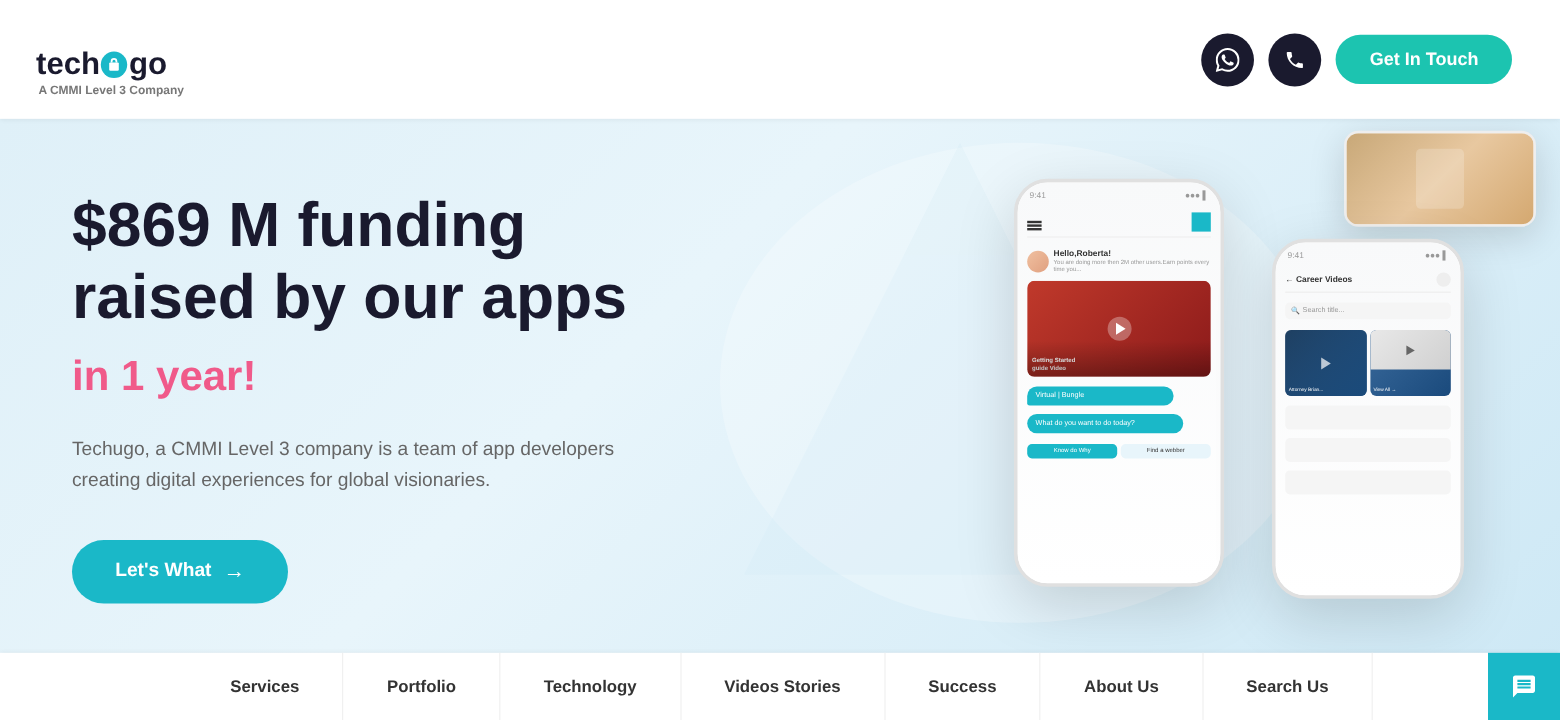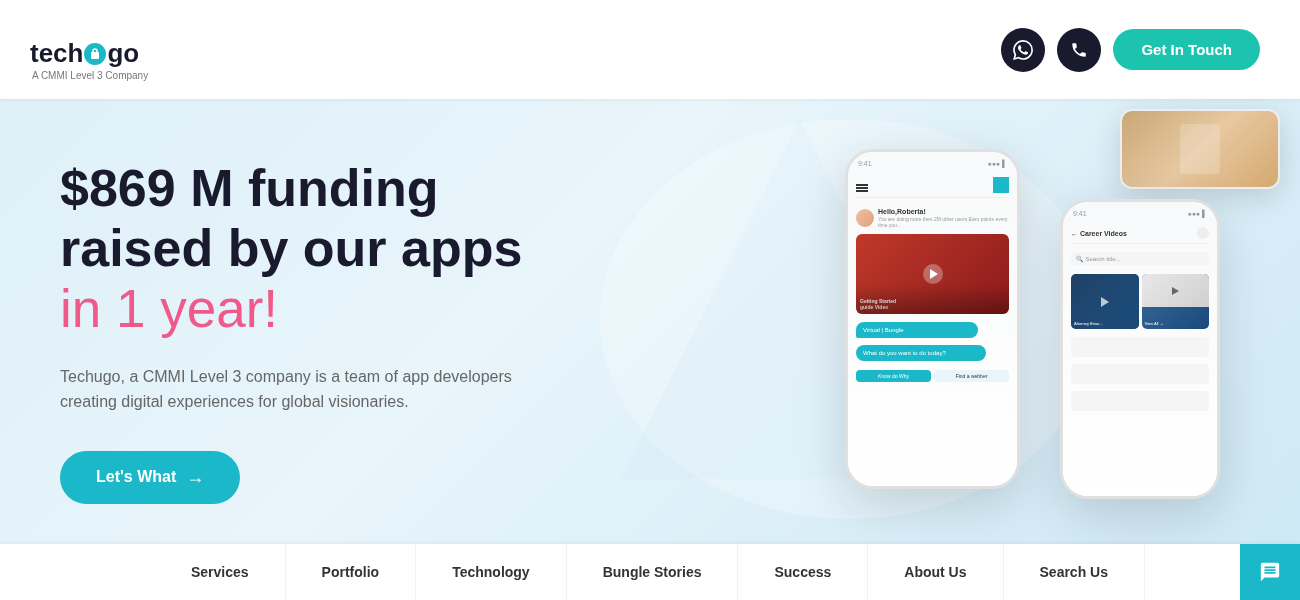--- a/index.html
+++ b/index.html
@@ -23,21 +23,21 @@
       z-index: 10;
       box-shadow: 0 1px 4px rgba(0,0,0,0.06);
     }
     .logo-wrap {
       display: flex;
       flex-direction: column;
     }
     .logo-sub {
       font-size: 10px;
       color: #777;
-      font-weight: 400;
+      font-weight: 700;
       margin-top: 1px;
       padding-left: 2px;
     }
     .header-right {
       display: flex;
       align-items: center;
       gap: 12px;
     }
     .icon-btn {
       width: 44px;
@@ -97,22 +97,22 @@
     }
     .hero-title {
       font-size: 52px;
       font-weight: 800;
       color: #1a1a2e;
       line-height: 1.15;
       margin-bottom: 18px;
     }
     .hero-title-accent {
       color: #f05a8a;
-      font-size: 53px;
-      font-weight: 400;
+      font-size: 35px;
+      font-weight: 700;
     }
     .hero-desc {
       font-size: 16px;
       color: #666;
       line-height: 1.6;
       margin: 24px 0 36px 0;
       max-width: 460px;
     }
     .lets-talk-btn {
       background: #1ab8c8;
@@ -441,21 +441,21 @@
       </div>
     </div>
 
   </div>
 </section>
 
 <nav class="bottom-nav">
   <div class="nav-item">Services</div>
   <div class="nav-item">Portfolio</div>
   <div class="nav-item">Technology</div>
-  <div class="nav-item">Bungle Stories</div>
+  <div class="nav-item">Videos Stories</div>
   <div class="nav-item">Success</div>
   <div class="nav-item">About Us</div>
   <div class="nav-item">Search Us</div>
   <div class="bottom-right-btn">
     <svg width="22" height="22" viewBox="0 0 24 24" fill="white">
       <path d="M20 2H4c-1.1 0-2 .9-2 2v18l4-4h14c1.1 0 2-.9 2-2V4c0-1.1-.9-2-2-2zm-2 12H6v-2h12v2zm0-3H6V9h12v2zm0-3H6V6h12v2z"></path>
     </svg>
   </div>
 </nav>
 

